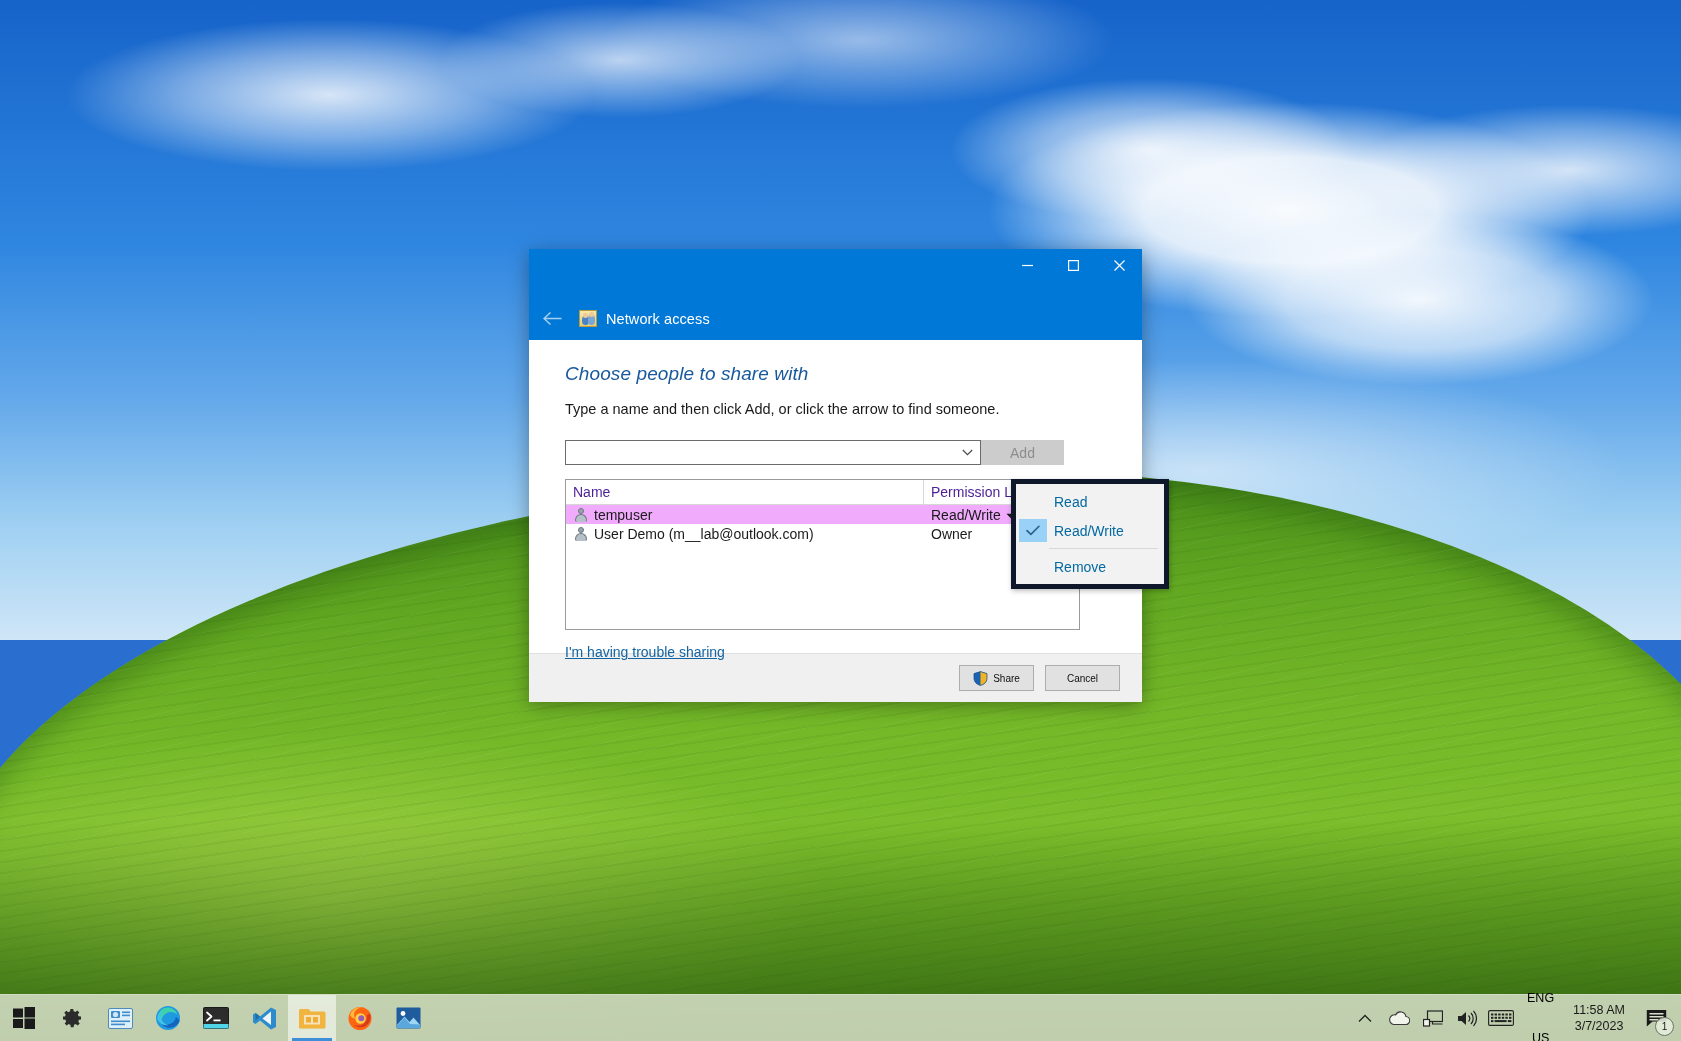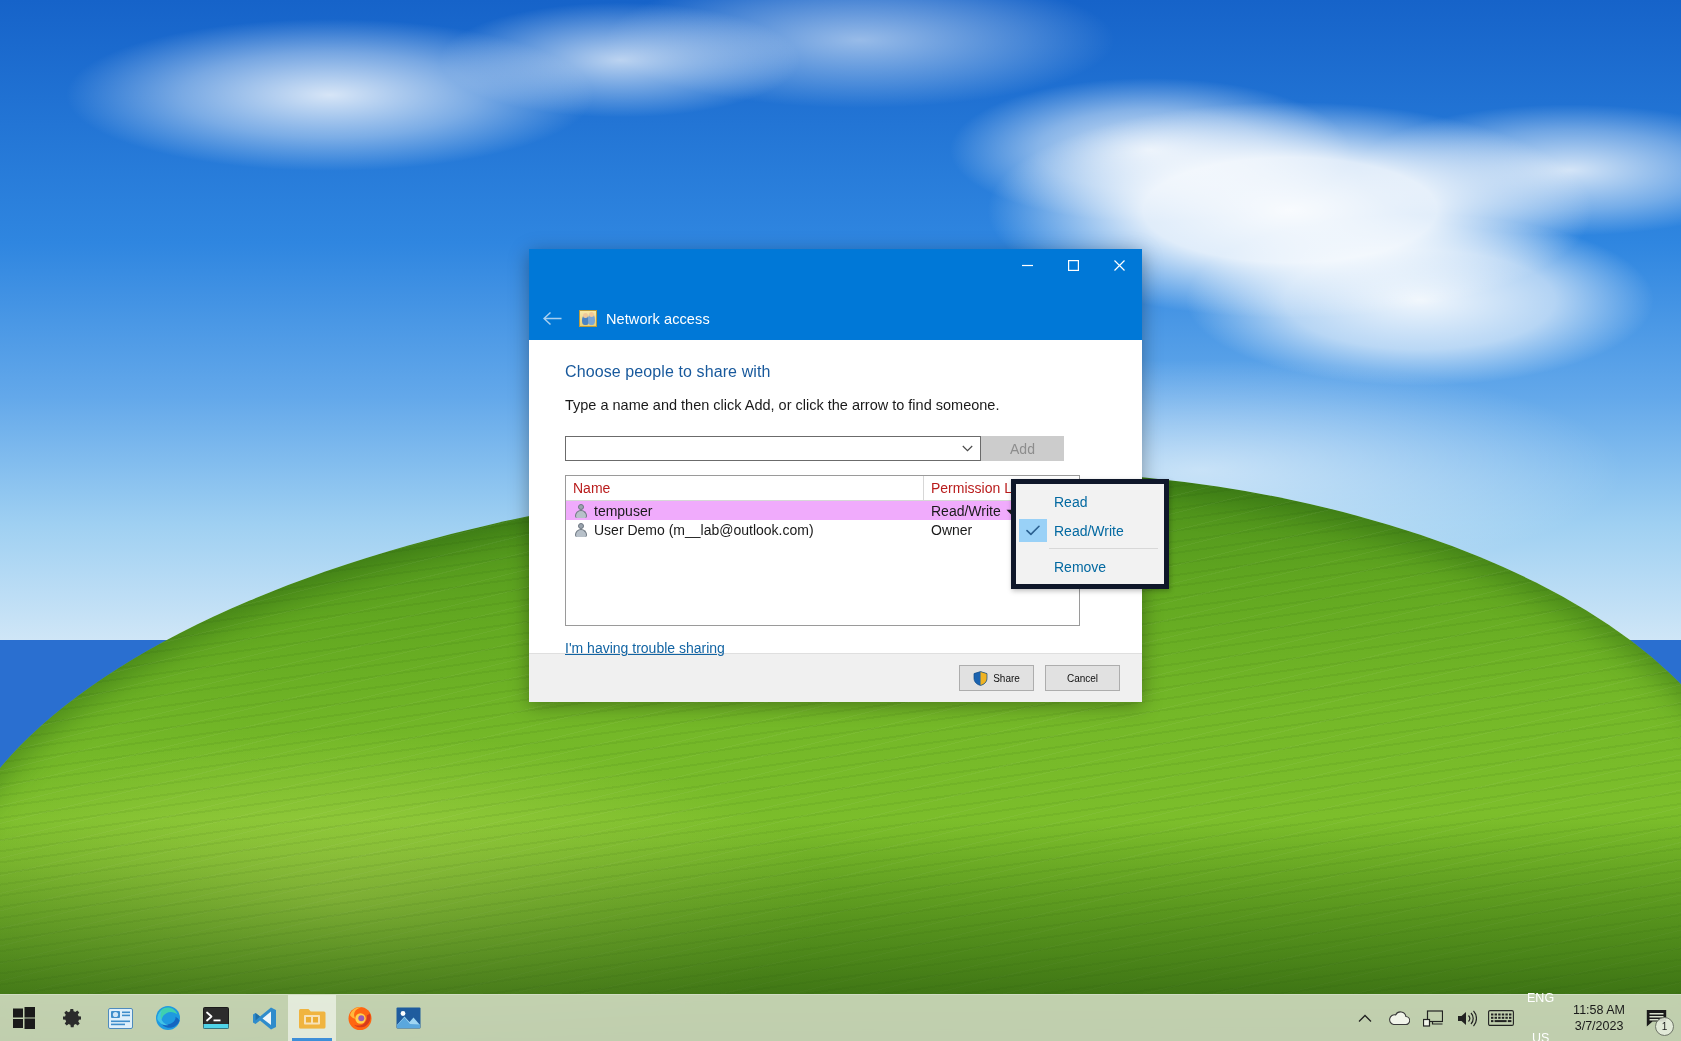--- a/index.html
+++ b/index.html
@@ -142,23 +142,24 @@
   }
 
   .dlg-body {
     padding: 0 0 0 0;
     background: #ffffff;
     height: 313px;
     position: relative;
   }
   .heading {
     color: #18599c;
-    font-size: 16px;
+    font-size: 19px;
     padding: 23px 0 0 36px;
     letter-spacing: 0.1px;
+    font-style: italic;
   }
   .subtext {
     color: #1a1a1a;
     font-size: 14.5px;
     padding: 16px 0 0 36px;
   }
 
   .row-input {
     display: flex;
     align-items: center;
@@ -217,21 +218,21 @@
     position: relative;
   }
   .lb-header {
     display: flex;
     height: 24px;
     border-bottom: 1px solid #d7d7d7;
     background: #ffffff;
   }
   .lb-th {
     font-size: 14px;
-    color: #b91c1c;
+    color: #4c1d95;
     padding-left: 7px;
     display: flex;
     align-items: center;
     box-sizing: border-box;
   }
   .lb-th.name { width: 358px; border-right: 1px solid #d7d7d7; }
   .lb-th.perm { flex: 1; }
   .lb-row {
     display: flex;
     height: 19px;
@@ -410,21 +411,21 @@
     align-items: center;
     justify-content: center;
     cursor: default;
   }
   .lang {
     display: flex;
     flex-direction: column;
     align-items: center;
     justify-content: center;
     font-size: 12.5px;
-    color: #ffffff;
+    color: #000000;
     line-height: 16px;
     padding: 0 9px;
     height: 46px;
     cursor: default;
     gap: 24px;
   }
   .clock {
     display: flex;
     flex-direction: column;
     align-items: center;

